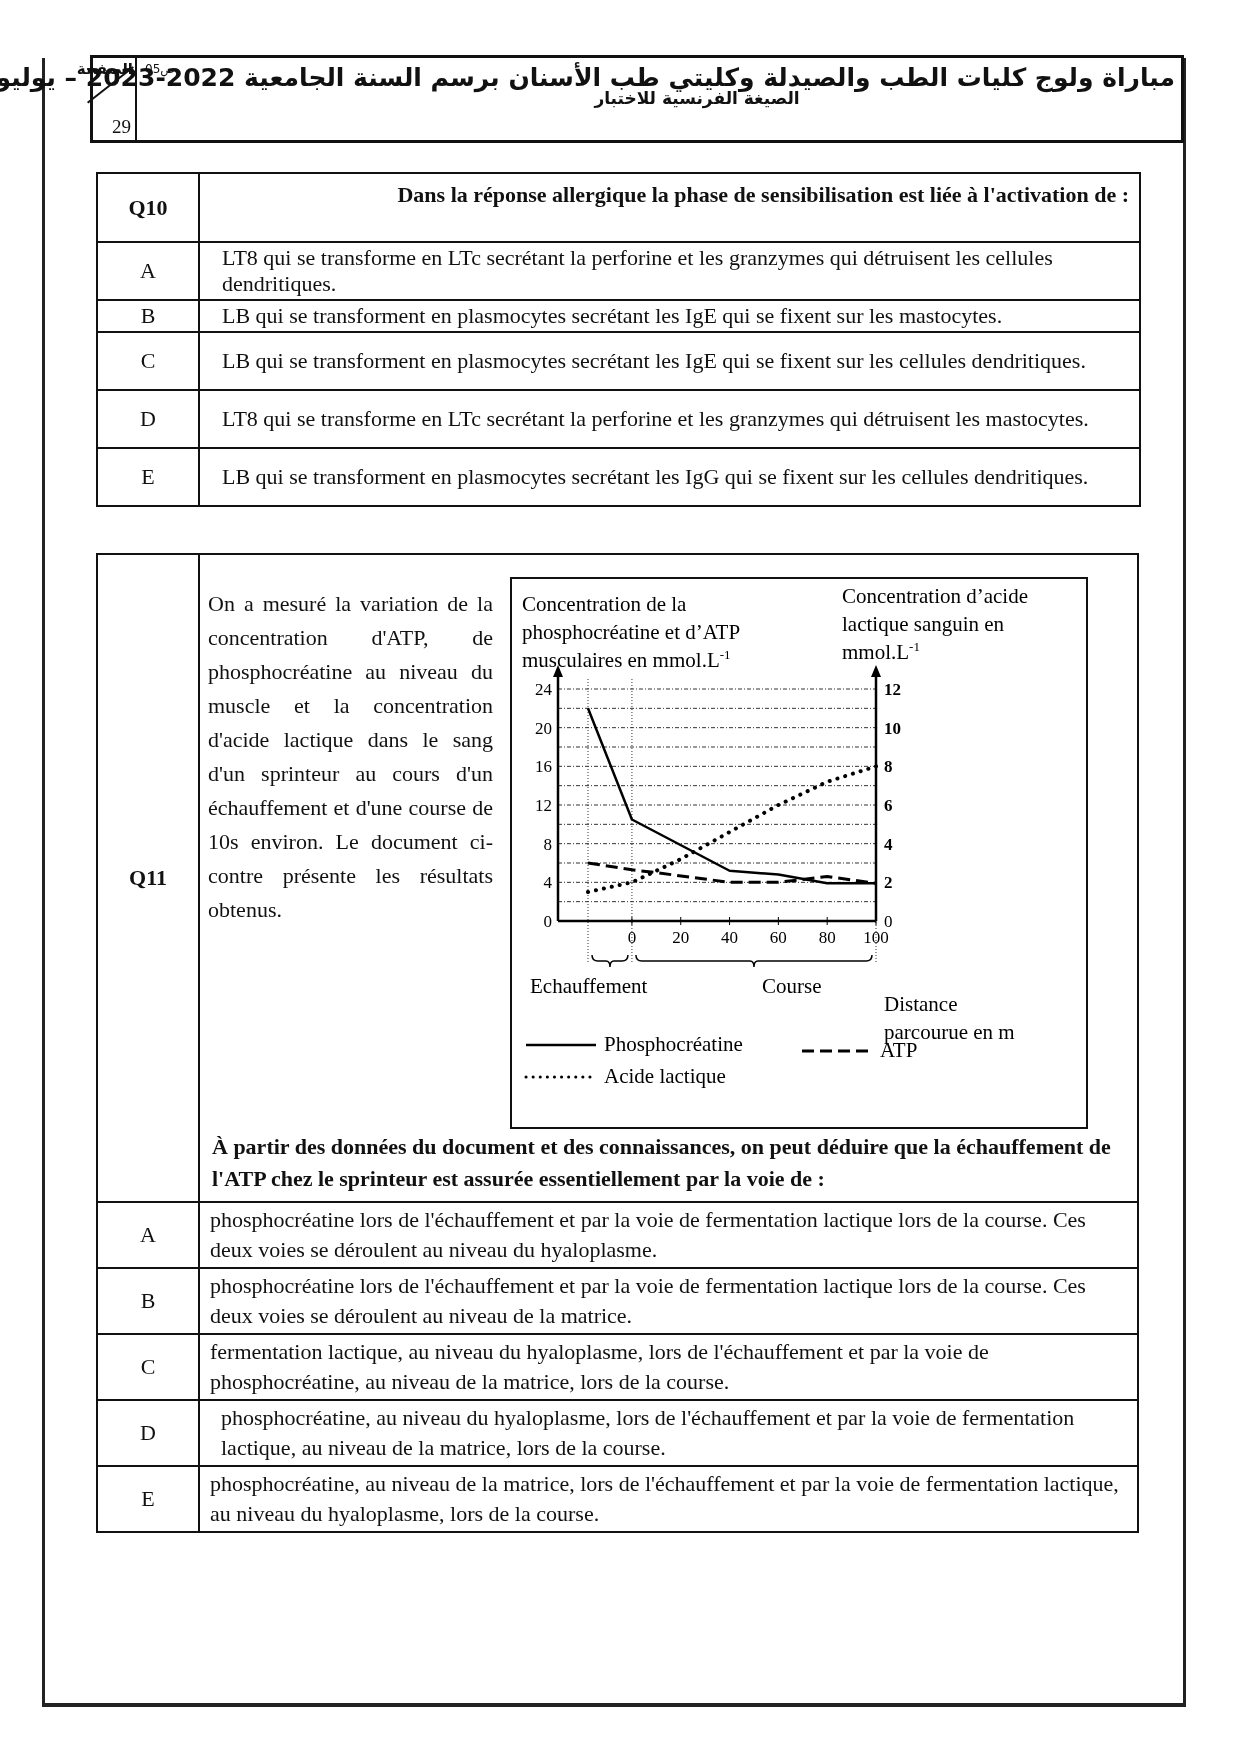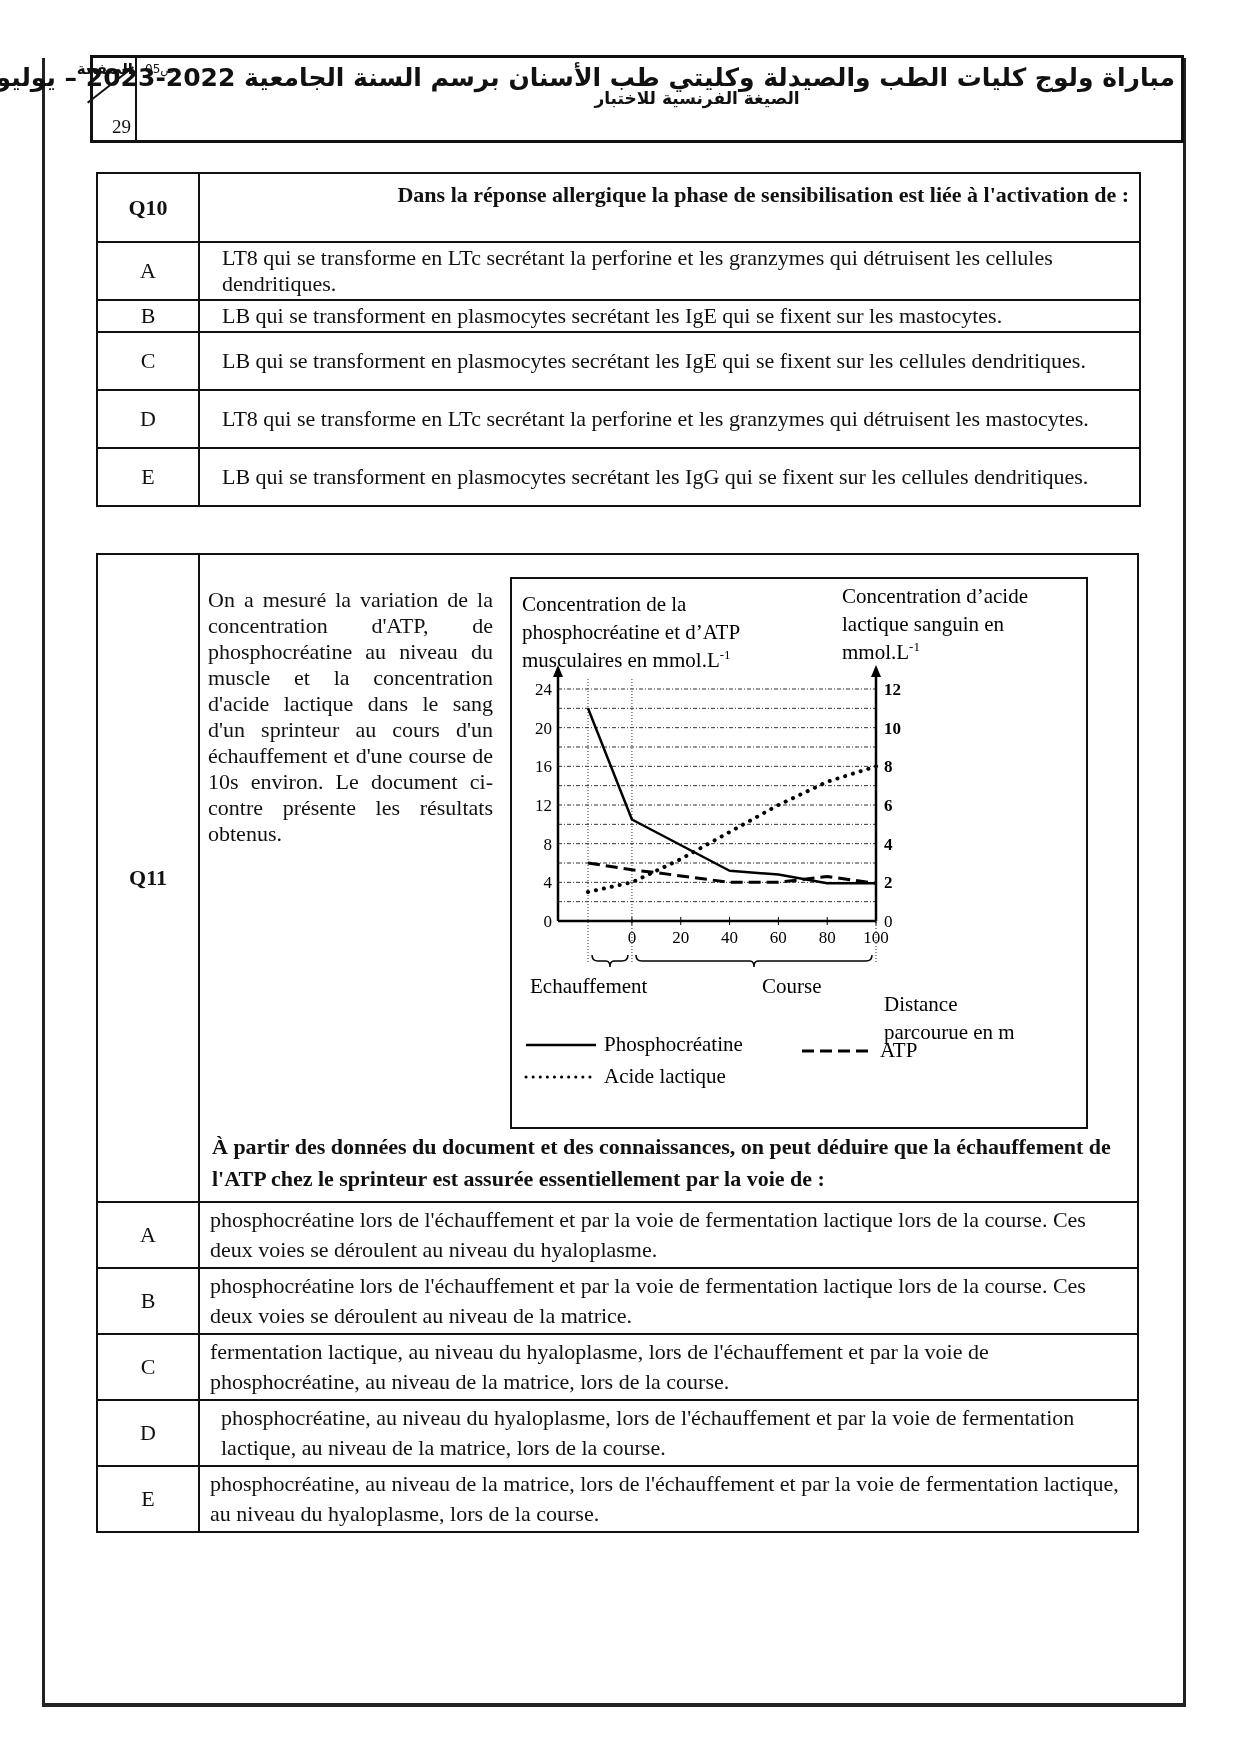--- a/index.html
+++ b/index.html
@@ -15,21 +15,21 @@
   .hdr-sub{position:absolute;left:0;right:0;top:30px;text-align:center;font-size:17px;font-weight:bold;font-family:"DejaVu Sans",sans-serif;direction:rtl;padding-left:120px;}
   table.q{position:absolute;border-collapse:collapse;font-size:22px;}
   table.q td{border:2px solid #111;vertical-align:middle;}
   table.q td.lbl{text-align:center;width:98px;}
   table.q td.txt{padding:2px 10px 2px 22px;line-height:26px;}
   #q10{left:96px;top:172px;width:1045px;}
   #q10 td{border-width:2px;border-radius:12px;}
   #q10 .qhead td{height:57px;font-weight:bold;}
   #q11{left:96px;top:553px;width:1043px;}
   .q11-top{height:570px;position:relative;}
-  .intro{position:absolute;left:8px;top:32px;width:285px;font-size:22px;line-height:26px;text-align:justify;}
+  .intro{position:absolute;left:8px;top:32px;width:285px;font-size:22px;line-height:34px;text-align:justify;}
   .chart-box{position:absolute;left:310px;top:22px;width:574px;height:548px;border:2px solid #111;}
   .question{font-weight:bold;padding:6px 10px 6px 12px;line-height:32px;font-size:22px;}
   svg text{font-family:"Liberation Serif",serif;}
 </style>
 </head>
 <body>
 
 <div class="page-border"></div>
 
 <div class="header">

